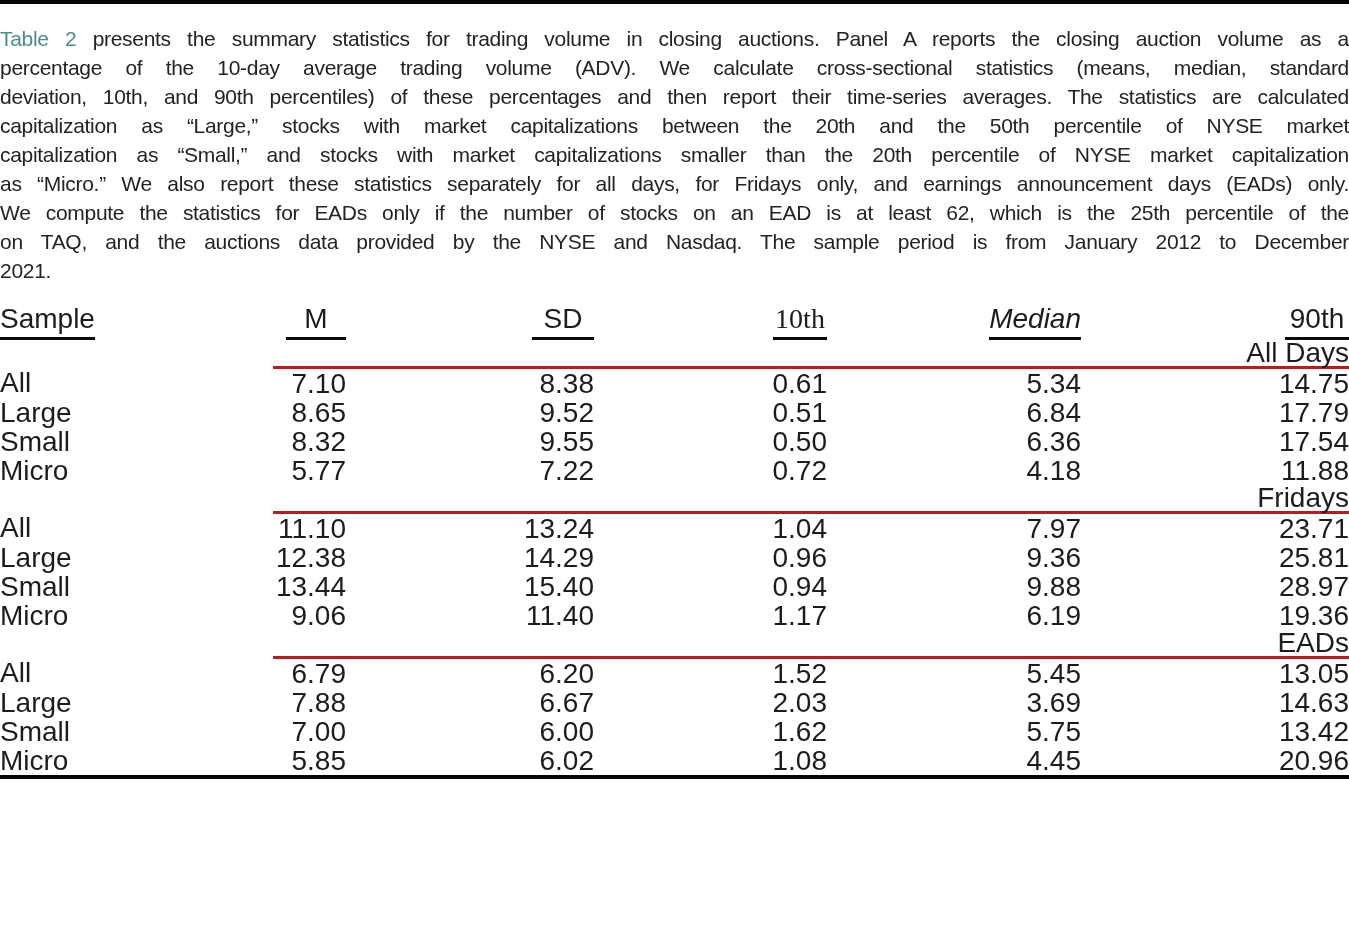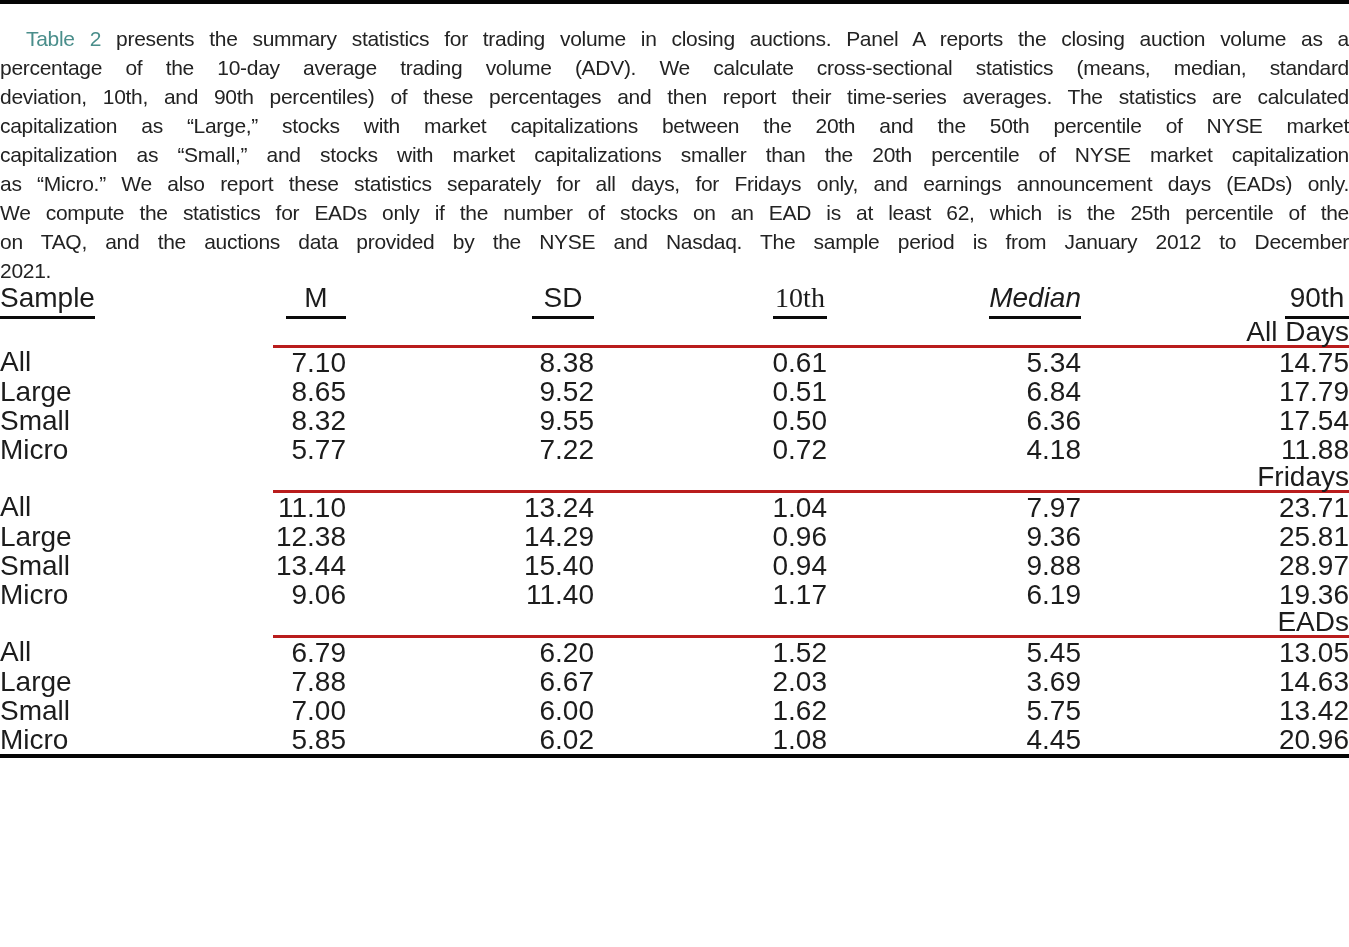--- a/index.html
+++ b/index.html
@@ -24,26 +24,27 @@
     font-size: 21px;
     line-height: 29px;
     letter-spacing: -0.3px;
     color: #232323;
   }
   .cap-line { text-align: justify; }
   .cap-line.just {
     text-align-last: justify;
     -moz-text-align-last: justify;
   }
-  .tref { color: #4a8e8b; margin-left: 26px; }
+  .tref { color: #4a8e8b; }
   
   table.stats {
     width: 1349px;
     table-layout: fixed;
     border-collapse: collapse;
+    margin-top: 21px;
     border-bottom: 4px solid #050505;
     font-size: 28px;
     color: #1c1c1c;
   }
   table.stats td { padding: 0; }
   .hdr-row td {
     vertical-align: bottom;
     line-height: 26px;
   }
   .u {

